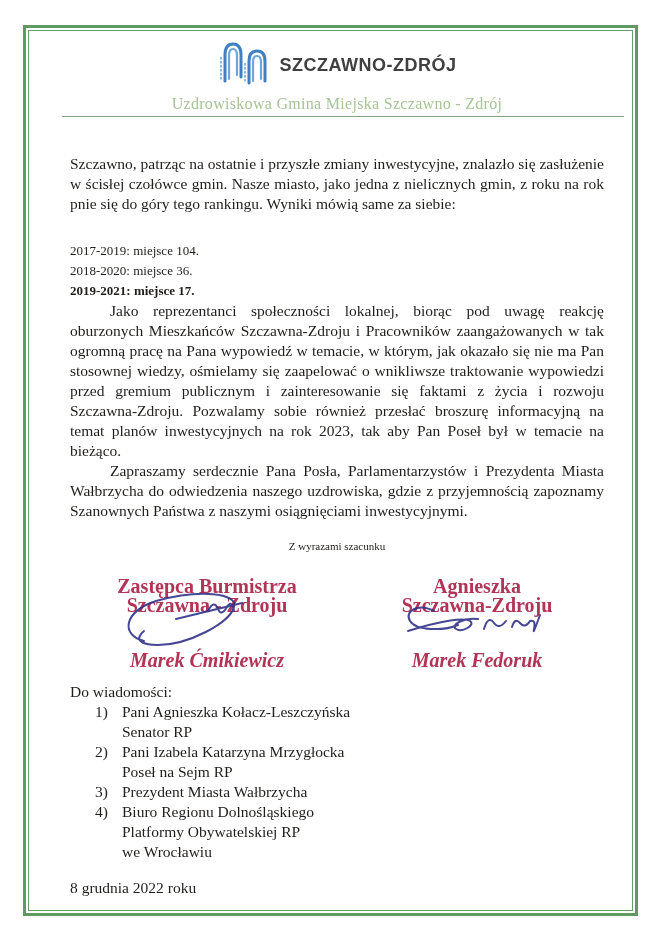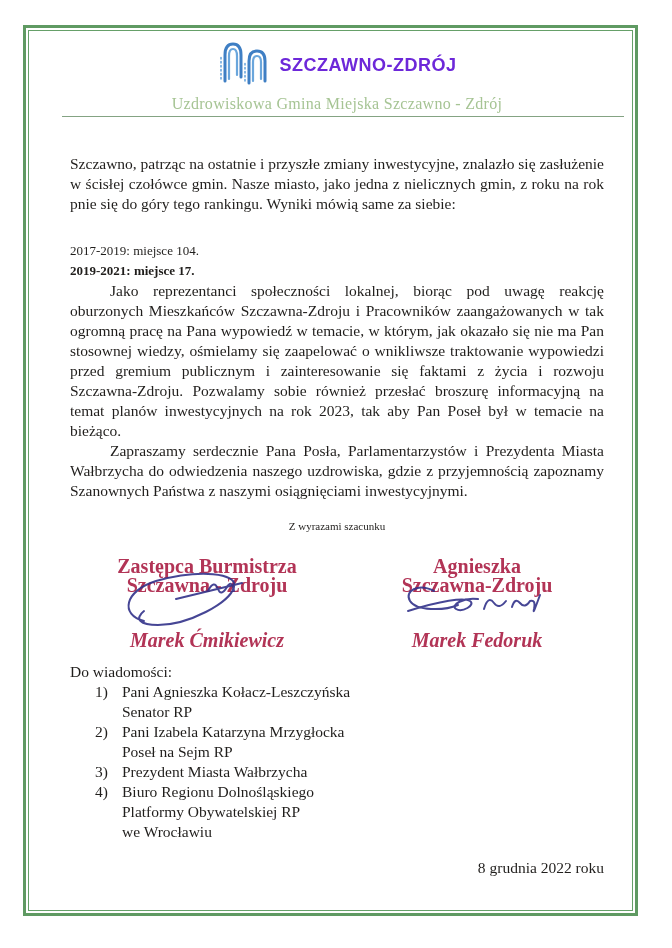--- a/index.html
+++ b/index.html
@@ -26,21 +26,21 @@
   }
   
   .logo-row {
     margin-top:12px;
     display:flex; align-items:center; justify-content:center; gap:10px;
     height:44px;
   }
   .logo-text {
     font-family:"Liberation Sans", sans-serif;
     font-weight:bold; font-size:18px; letter-spacing:0.5px;
-    color:#6d28d9;
+    color:#404040;
   }
   .header-title {
     margin-top:8px;
     text-align:center;
     font-size:16px;
     color:#a6c494;
     letter-spacing:0.3px;
   }
   .header-rule {
     margin:3px -20px 0 -8px;
@@ -86,21 +86,21 @@
   .sig-ink-left { left:4px; top:12px; }
   .sig-ink-right { left:18px; top:24px; }
   
   .cc { margin-top:29px; font-size:15.5px; line-height:20px; }
   .cc-items { margin-left:25px; }
   .cc-item { display:flex; }
   .cc-num { width:27px; flex:none; }
   
   .date-line {
     margin-top:17px;
-    text-align:right;
+    text-align:left;
     font-size:15.5px;
   }
 </style>
 </head>
 <body>
 
 <div class="frame">
   <div class="frame-inner"></div>
 </div>
 
@@ -124,20 +124,21 @@
     <span class="logo-text">SZCZAWNO-ZDRÓJ</span>
   </div>
 
   <div class="header-title">Uzdrowiskowa Gmina Miejska Szczawno - Zdrój</div>
   <hr class="header-rule">
 
   <p class="para p1">Szczawno, patrząc na ostatnie i przyszłe zmiany inwestycyjne,  znalazło się zasłużenie w ścisłej czołówce gmin. Nasze miasto, jako jedna z nielicznych gmin, z roku na rok pnie się do góry tego rankingu. Wyniki mówią same za siebie:</p>
 
   <div class="rankings">
     <div>2017-2019: miejsce 104.</div>
+    <div>2018-2020: miejsce 36.</div>
     <div class="rank-bold">2019-2021: miejsce 17.</div>
   </div>
 
   <p class="para p2">Jako reprezentanci społeczności lokalnej, biorąc pod uwagę reakcję oburzonych Mieszkańców Szczawna-Zdroju i Pracowników zaangażowanych w tak ogromną pracę  na Pana wypowiedź w temacie,  w którym, jak okazało się nie ma Pan stosownej wiedzy, ośmielamy się zaapelować  o wnikliwsze traktowanie wypowiedzi przed gremium publicznym  i zainteresowanie się faktami z życia i rozwoju  Szczawna-Zdroju. Pozwalamy sobie również przesłać broszurę informacyjną na temat planów inwestycyjnych na rok 2023, tak aby Pan Poseł był w temacie na bieżąco.</p>
 
   <p class="para p3">Zapraszamy serdecznie Pana Posła, Parlamentarzystów i Prezydenta Miasta Wałbrzycha do odwiedzenia naszego  uzdrowiska, gdzie z przyjemnością zapoznamy Szanownych Państwa z naszymi osiągnięciami inwestycyjnymi.</p>
 
   <div class="closing">Z wyrazami szacunku</div>
 
   <div class="sig-row">

